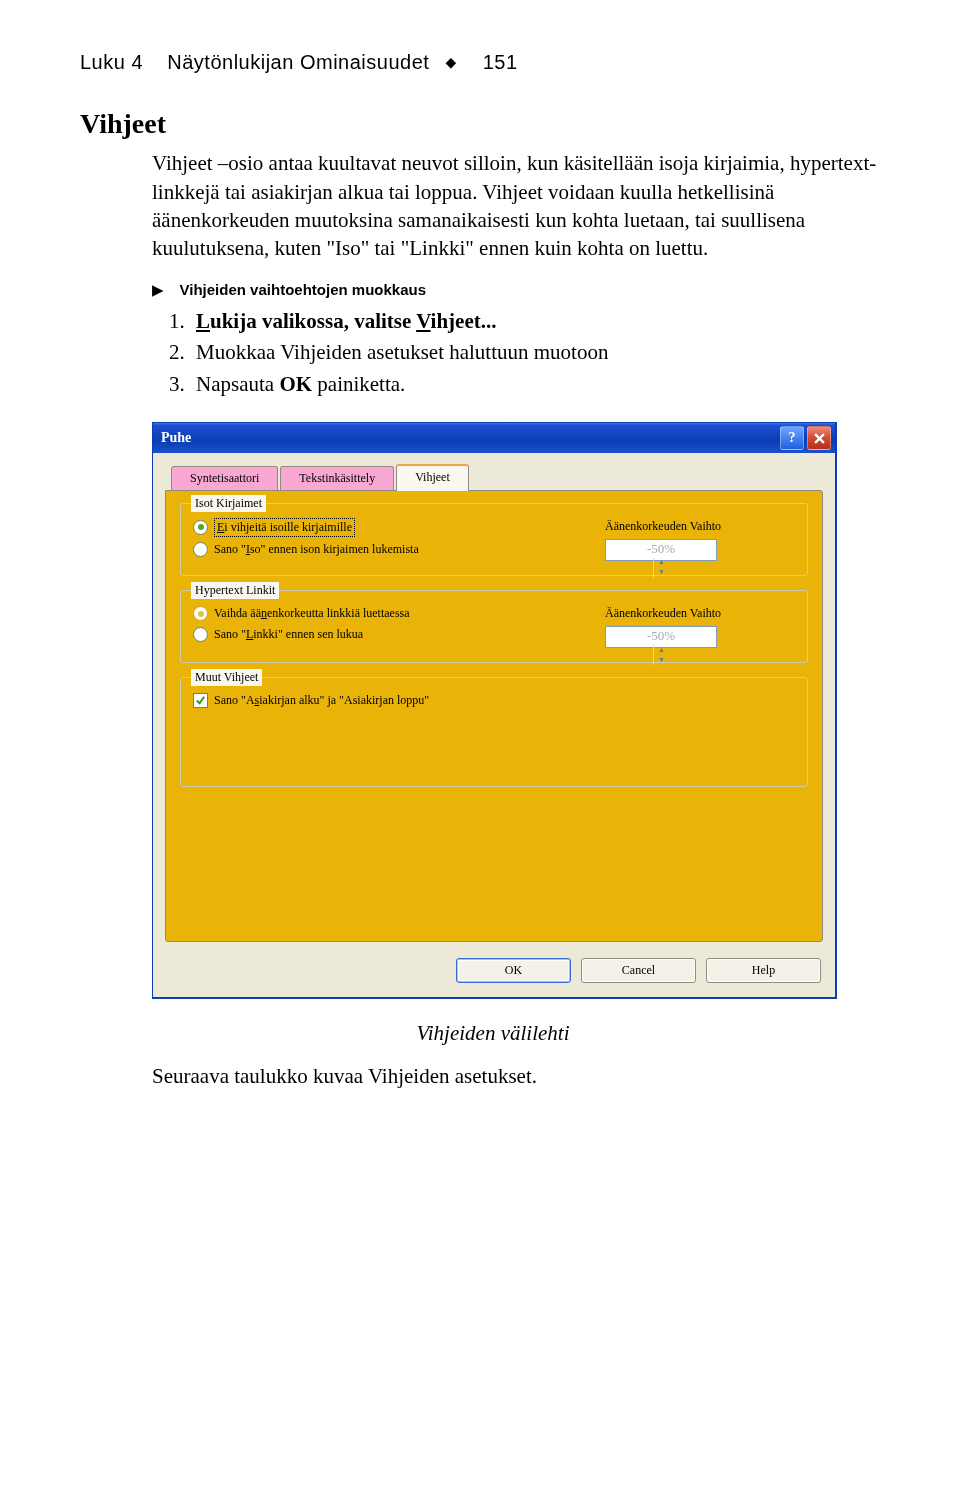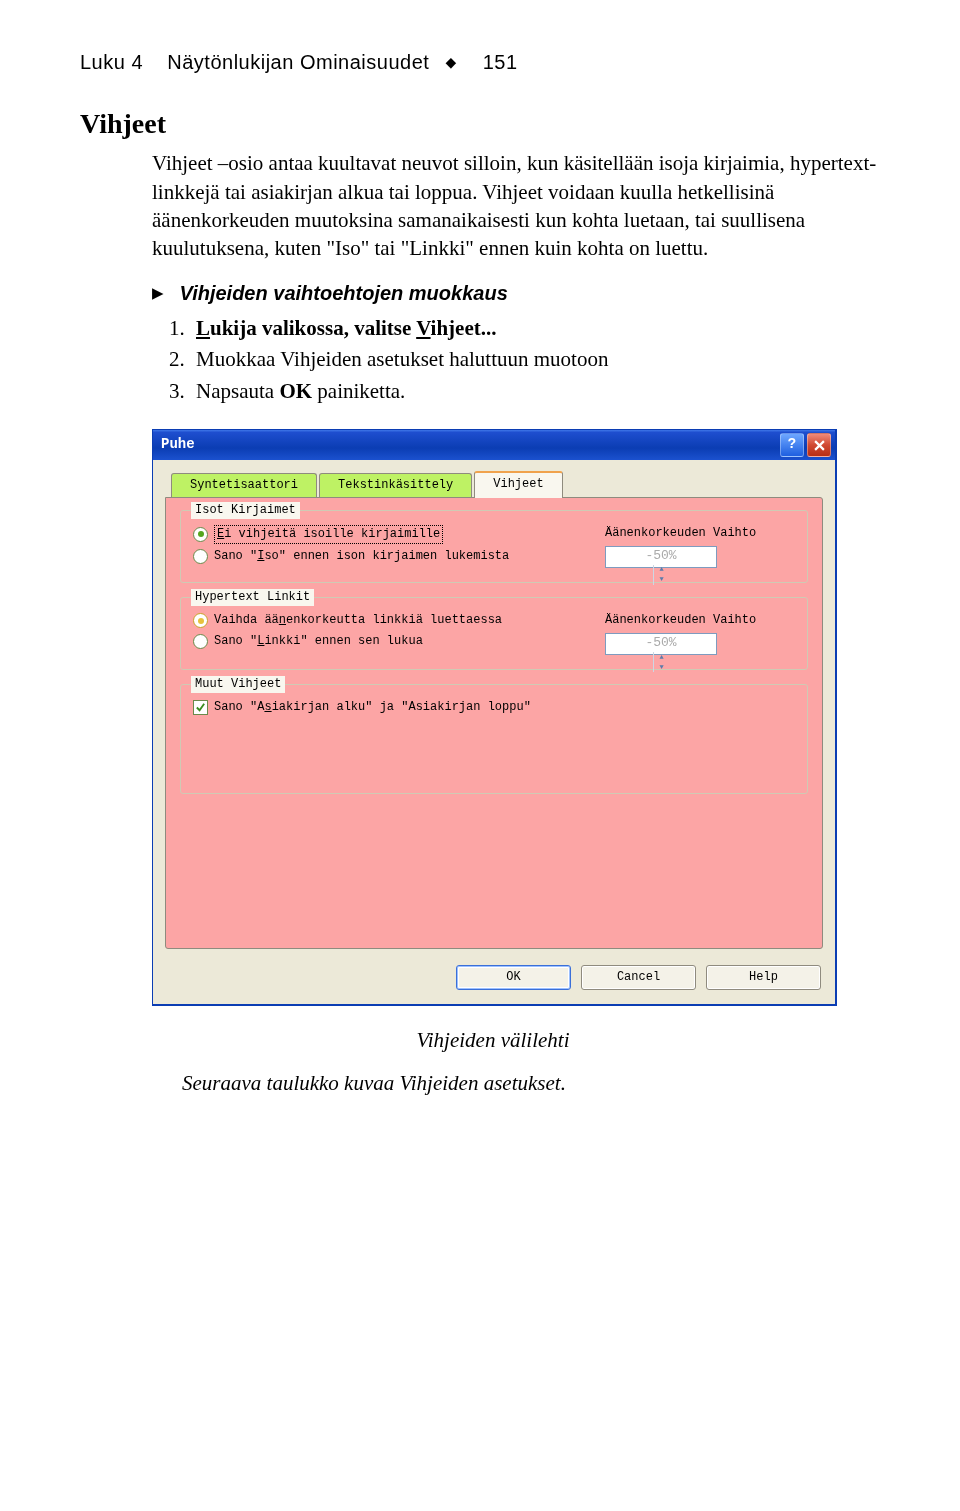--- a/index.html
+++ b/index.html
@@ -41,22 +41,21 @@
     margin-top: 8px;
     margin-bottom: 6px;
   }
   .tri {
     font-size: 15px;
     margin-right: 16px;
   }
   .sub-title {
     font-family: Verdana, Arial, sans-serif;
     font-weight: bold;
-    font-size: 20px;
-    font-style: italic;
+    font-size: 15px;
   }
   ol.steps {
     font-family: Georgia, "Times New Roman", serif;
     font-size: 21px;
     margin: 6px 0 22px 72px;
     padding-left: 38px;
     line-height: 1.5;
   }
   ol.steps li { padding-left: 6px; margin-bottom: 0px;}
   .step-sub {
@@ -66,21 +65,21 @@
   }
 
   
   .dialog-wrap { margin-left: 72px; }
   .dialog {
     width: 682px;
     border: 1px solid #0b3db3;
     border-right-width: 2px;
     border-bottom-width: 2px;
     background: #ece9d8;
-    font-family: Liberation Mono, monospace;
+    font-family: Liberation Serif, serif;
     font-size: 13px;
     position: relative;
   }
   .titlebar {
     height: 30px;
     background: linear-gradient(to bottom, #3f77e8 0%, #1e4ecf 8%, #0b3db3 60%, #1b51cf 100%);
     color: #fff;
     display: flex;
     align-items: center;
     padding: 0 4px 0 8px;
@@ -97,42 +96,42 @@
   .tb-help { background: linear-gradient(to bottom,#6ea7ff,#1e5fe0); }
   .tb-close { background: linear-gradient(to bottom,#f08a7a,#d04a33,#b82e16); }
   .tb-close svg { width: 11px; height:11px;}
   .tabs-row {
     display: flex;
     align-items: flex-end;
     padding: 10px 12px 0 18px;
     gap: 2px;
   }
   .tab {
-    background: #bef264;
+    background: #f9a8d4;
     border: 1px solid #8f8b7e;
     border-bottom: none;
     border-radius: 3px 3px 0 0;
     padding: 3px 18px 4px 18px;
     font-size: 12px;
     position: relative;
     top: 1px;
     color: #000;
   }
   .tab.active {
     background: #f9f7ef;
     border-top: 2px solid #f0a24c;
     padding-top: 3px;
     padding-bottom: 5px;
     z-index: 3;
     top: 1px;
   }
   .tab-panel {
     margin: 0 12px 12px 12px;
     border: 1px solid #8f8b7e;
-    background: #fca5a5;
+    background: #eab308;
     padding: 12px 14px 18px 14px;
     position: relative;
     min-height: 420px;
     border-radius: 0 3px 3px 3px;
   }
   .group {
     border: 1px solid #cfcab4;
     border-radius: 3px;
     padding: 14px 12px 14px 12px;
     margin-bottom: 14px;
@@ -189,22 +188,21 @@
     font-family: Georgia, "Times New Roman", serif;
     font-style: italic;
     font-size: 21px;
     text-align: center;
     margin: 20px 0 14px 72px;
     width: 682px;
   }
   .trailer {
     font-family: Georgia, "Times New Roman", serif;
     font-size: 21px;
-    margin-left: 102px;
-    font-style: italic;
+    margin-left: 72px;
   }
   .und-inline { text-decoration: underline; }
 </style>
 </head>
 <body>
 
 <div class="header-line">
   <span>Luku 4</span>&nbsp;&nbsp;&nbsp;
   <span>Näytönlukijan Ominaisuudet</span>
   <span class="diamond">◆</span>

